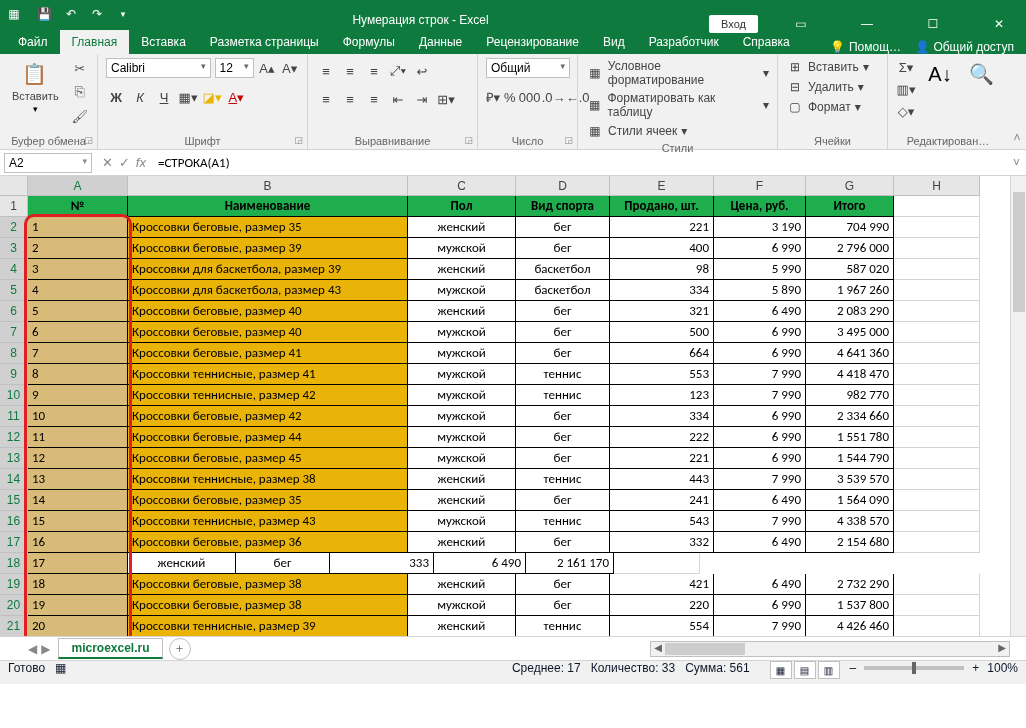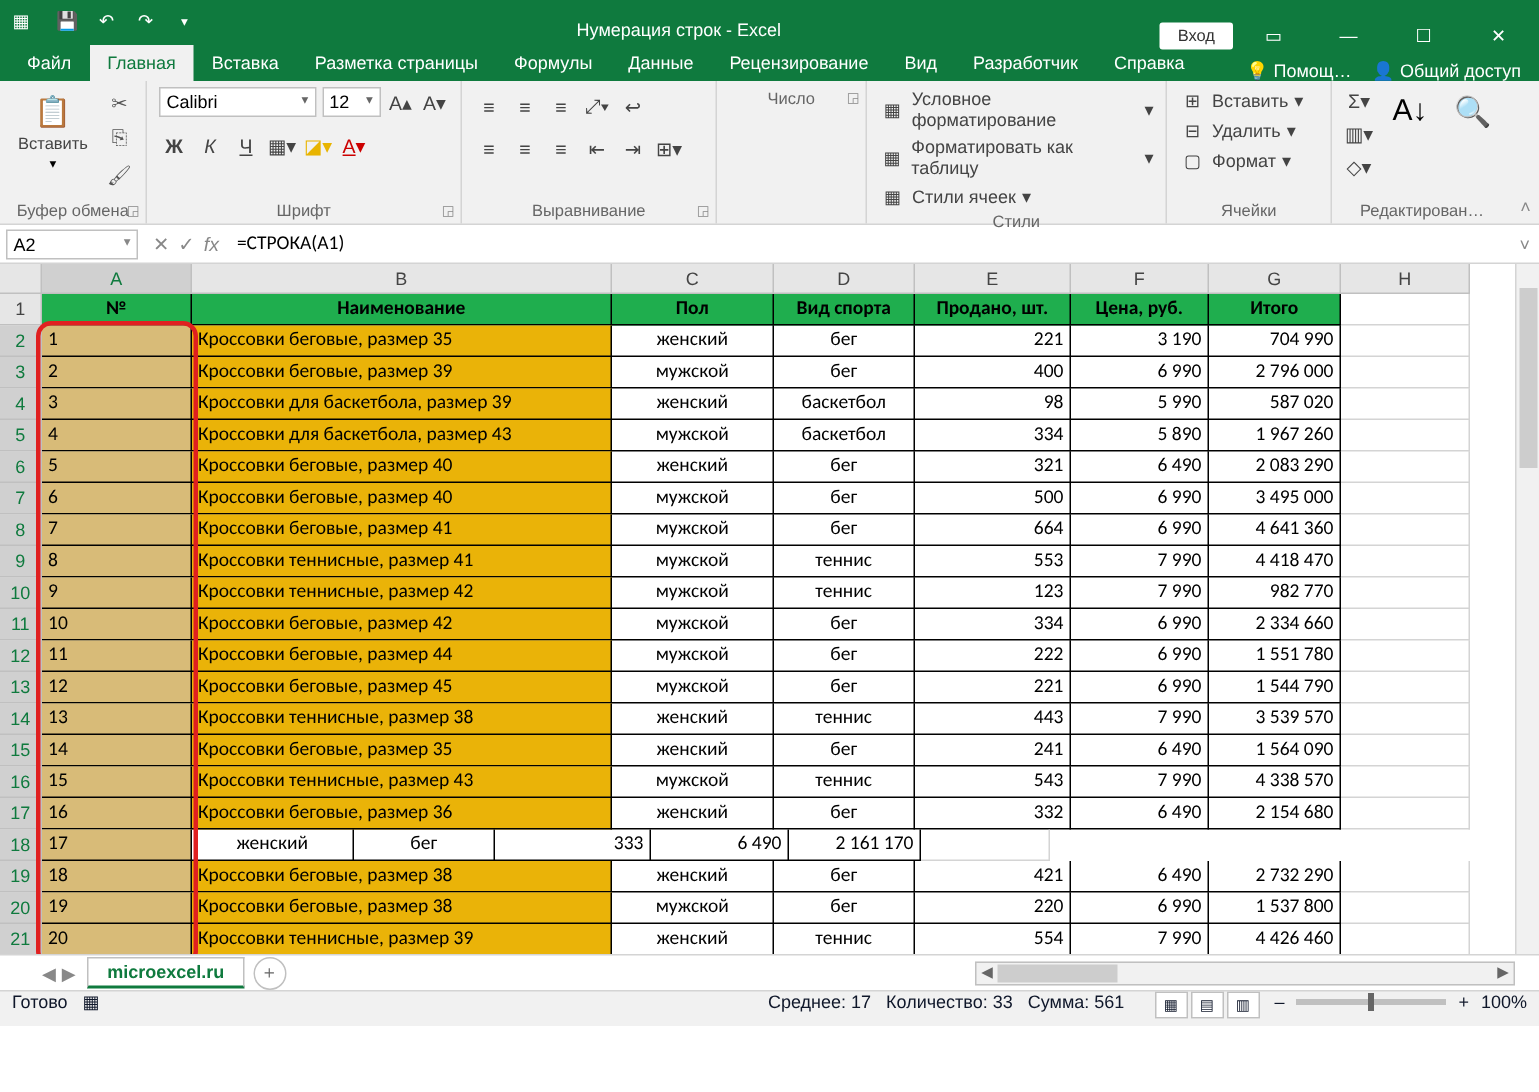--- a/index.html
+++ b/index.html
@@ -3,21 +3,21 @@
 <meta charset="utf-8">
 <style>
 *{margin:0;padding:0;box-sizing:border-box;font-family:"Segoe UI",Tahoma,sans-serif;}
 body{width:1026px;height:728px;background:#fff;overflow:hidden;font-size:12px;position:relative;}
 
 
 .titlebar{height:28px;background:#0f7a3e;display:flex;align-items:center;color:#fff;font-size:12px;}
 .titlebar .qat{display:flex;align-items:center;padding-left:8px;gap:8px;}
 .titlebar .qat span{display:inline-flex;align-items:center;justify-content:center;width:18px;height:18px;cursor:pointer;}
 .titlebar .title{flex:1;text-align:center;margin-top:12px;}
-.titlebar .right{display:flex;align-items:center;gap:4px;padding-right:4px;margin-top:20px;}
+.titlebar .right{display:flex;align-items:center;gap:20px;padding-right:4px;margin-top:20px;}
 .signin{background:#fff;color:#333;padding:3px 12px;border-radius:2px;font-size:11px;}
 .winbtn{width:46px;height:28px;display:flex;align-items:center;justify-content:center;cursor:pointer;}
 .appicon{width:28px;height:28px;display:flex;align-items:center;justify-content:center;}
 
 
 .ribtabs{height:26px;background:#0f7a3e;display:flex;align-items:flex-end;padding-left:6px;color:#fff;font-size:12px;}
 .ribtabs .tab{padding:5px 12px 5px;cursor:pointer;}
 .ribtabs .tab.active{background:#f1f1f1;color:#0f7a3e;}
 .ribtabs .spacer{flex:1;}
 .ribtabs .helpside{display:flex;align-items:center;gap:14px;padding-right:12px;font-size:12px;}
@@ -200,20 +200,30 @@
         <div class="ico16">≡</div>
         <div class="ico16">⇤</div>
         <div class="ico16">⇥</div>
         <div class="ico16">⊞▾</div>
       </div>
     </div>
     <div class="label"><span>Выравнивание</span><span class="dlaunch">◲</span></div>
   </div>
 
   <div class="group" style="width:100px">
+    <div class="controls" style="flex-direction:column;align-items:stretch">
+      <div class="selbox" style="width:84px">Общий</div>
+      <div class="icorow">
+        <div class="ico16">₽▾</div>
+        <div class="ico16">%</div>
+        <div class="ico16">000</div>
+        <div class="ico16">.0→</div>
+        <div class="ico16">←.0</div>
+      </div>
+    </div>
     <div class="label"><span>Число</span><span class="dlaunch">◲</span></div>
   </div>
 
   <div class="group" style="width:200px">
     <div class="controls" style="flex-direction:column;align-items:stretch;gap:2px">
       <div class="styleitem"><span class="styico">▦</span><span>Условное форматирование</span> ▾</div>
       <div class="styleitem"><span class="styico">▦</span><span>Форматировать как таблицу</span> ▾</div>
       <div class="styleitem"><span class="styico">▦</span><span>Стили ячеек</span> ▾</div>
     </div>
     <div class="label">Стили</div>

